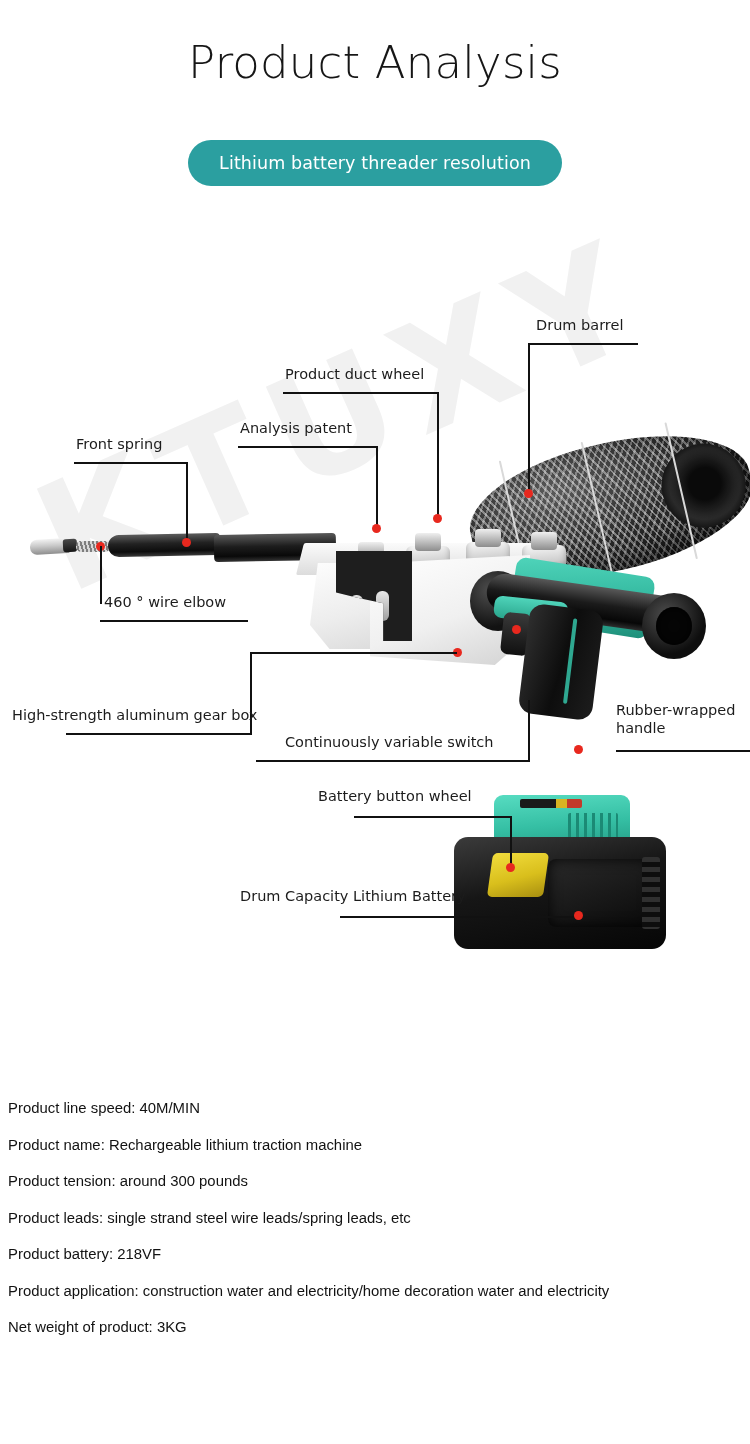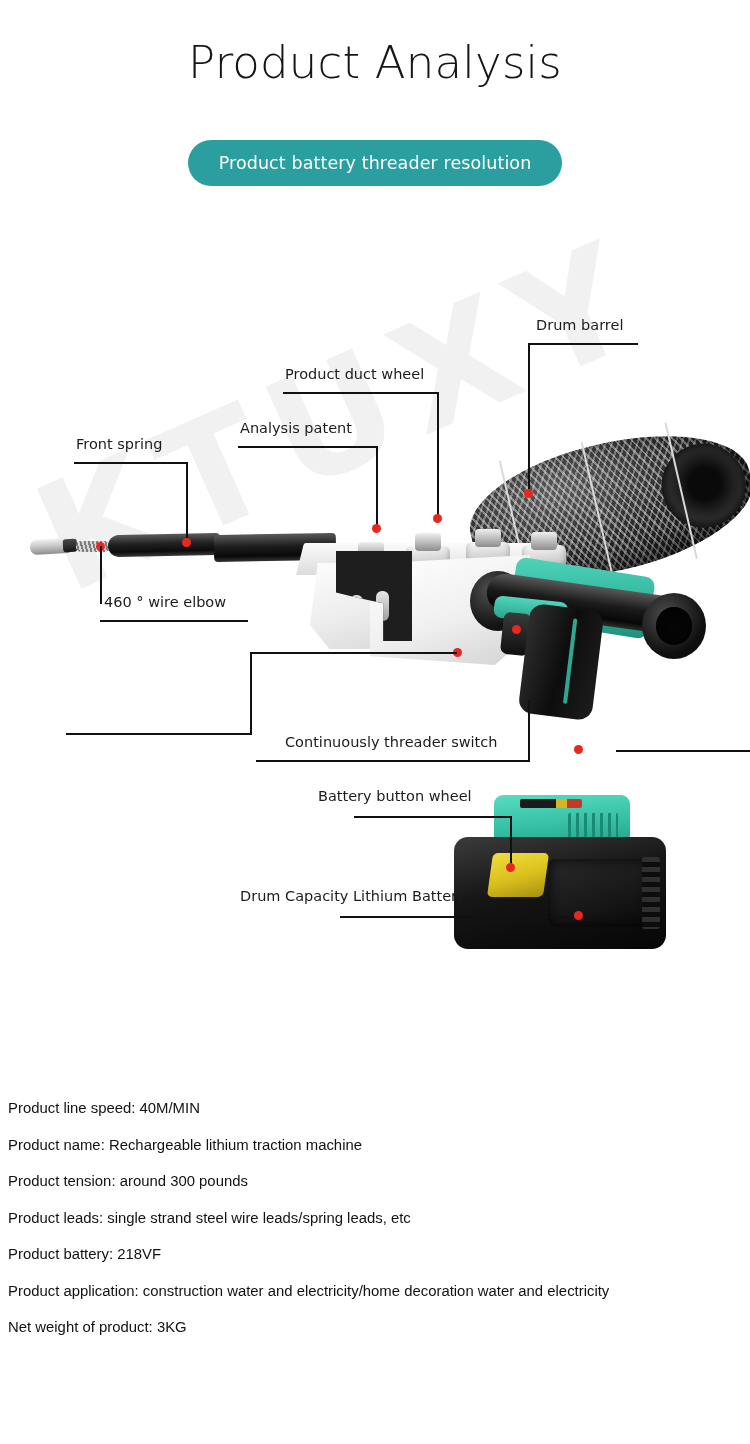--- a/index.html
+++ b/index.html
@@ -233,21 +233,21 @@
     font-size:15.5px; color:#121212; line-height:1; margin-bottom:21px;
     transform:scaleX(.96); transform-origin:left center; white-space:nowrap;
   }
 </style>
 </head>
 <body>
 
 <div id="page-title">Product Analysis</div>
 
 <div id="subtitle-pill">
-  <span>Product battery threader resolution</span>
+  <span>Lithium battery threader resolution</span>
 </div>
 
 <div id="diagram">
 
   <div id="watermark">KTUXY</div>
 
   <div id="product">
 
     <div class="drum">
       <div class="drum-inner"></div>
@@ -312,27 +312,29 @@
   <div class="dot" style="left:182px; top:283px;"></div>
 
   <div class="dot" style="left:96px; top:287px;"></div>
   <div class="lead-v" style="left:100px; top:291px; height:58px;"></div>
   <div class="callout" style="left:104px; top:339px;">460 ° wire elbow</div>
   <div class="lead-h" style="left:100px; top:365px; width:148px;"></div>
 
   <div class="dot" style="left:453px; top:393px;"></div>
   <div class="lead-v" style="left:250px; top:397px; height:82px;"></div>
   <div class="lead-h" style="left:250px; top:397px; width:207px;"></div>
+  <div class="callout" style="left:12px; top:452px;">High-strength aluminum gear box</div>
   <div class="lead-h" style="left:66px; top:478px; width:186px;"></div>
 
-  <div class="callout" style="left:285px; top:479px;">Continuously threader switch</div>
+  <div class="callout" style="left:285px; top:479px;">Continuously variable switch</div>
   <div class="lead-h" style="left:256px; top:505px; width:274px;"></div>
   <div class="lead-v" style="left:528px; top:445px; height:60px;"></div>
   <div class="dot" style="left:512px; top:370px;"></div>
 
+  <div class="callout two-line" style="left:616px; top:447px;">Rubber-wrapped handle</div>
   <div class="lead-h" style="left:616px; top:495px; width:134px;"></div>
   <div class="dot" style="left:574px; top:490px;"></div>
 
   <div class="callout" style="left:318px; top:533px;">Battery button wheel</div>
   <div class="lead-h" style="left:354px; top:561px; width:158px;"></div>
   <div class="lead-v" style="left:510px; top:561px; height:52px;"></div>
   <div class="dot" style="left:506px; top:608px;"></div>
 
   <div class="callout" style="left:240px; top:633px;">Drum Capacity Lithium Battery</div>
   <div class="lead-h" style="left:340px; top:661px; width:238px;"></div>

